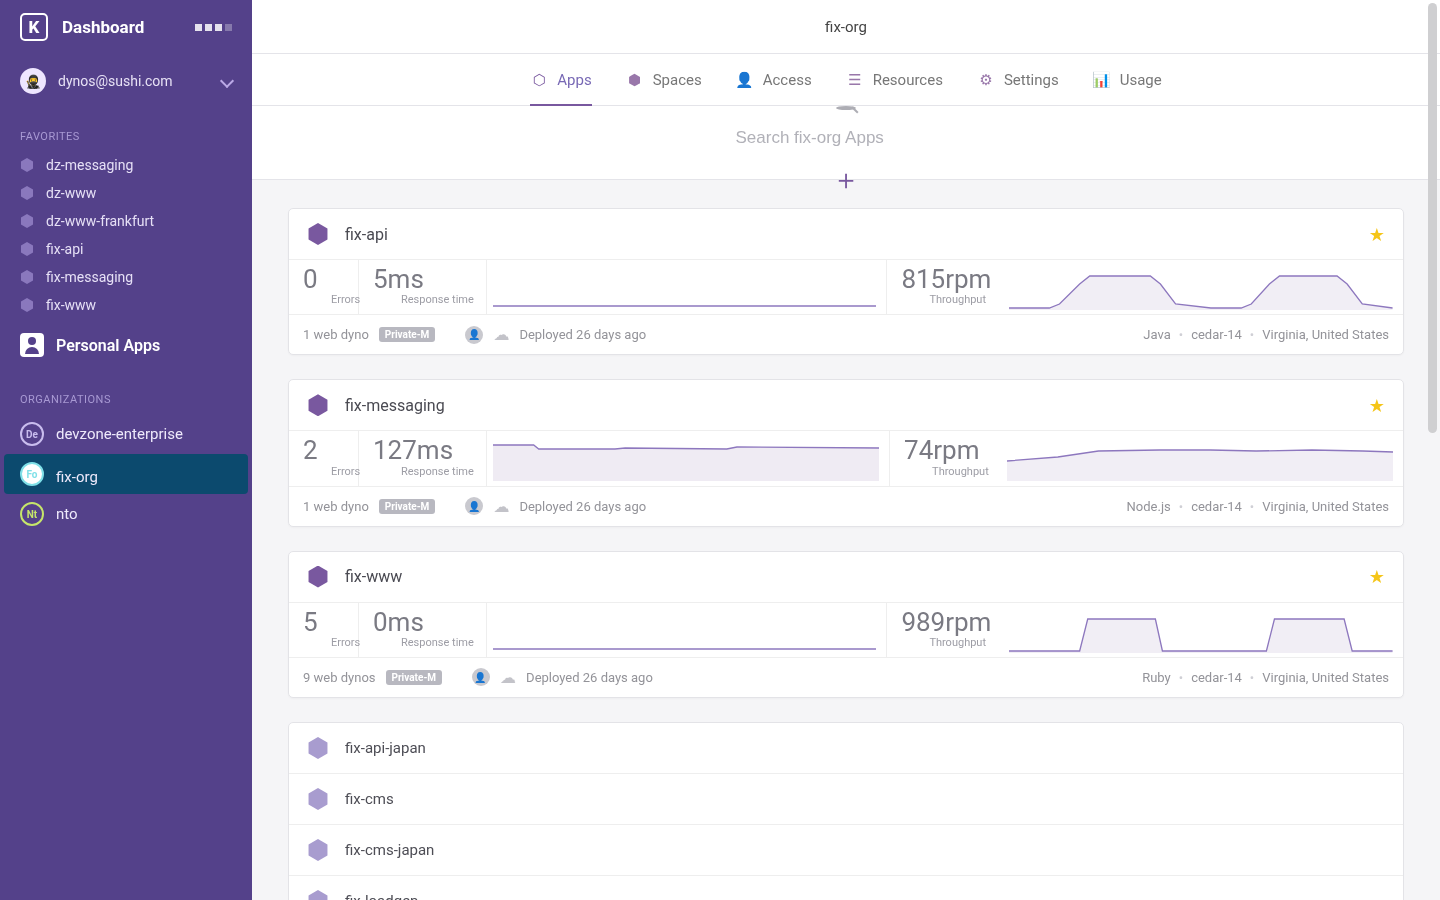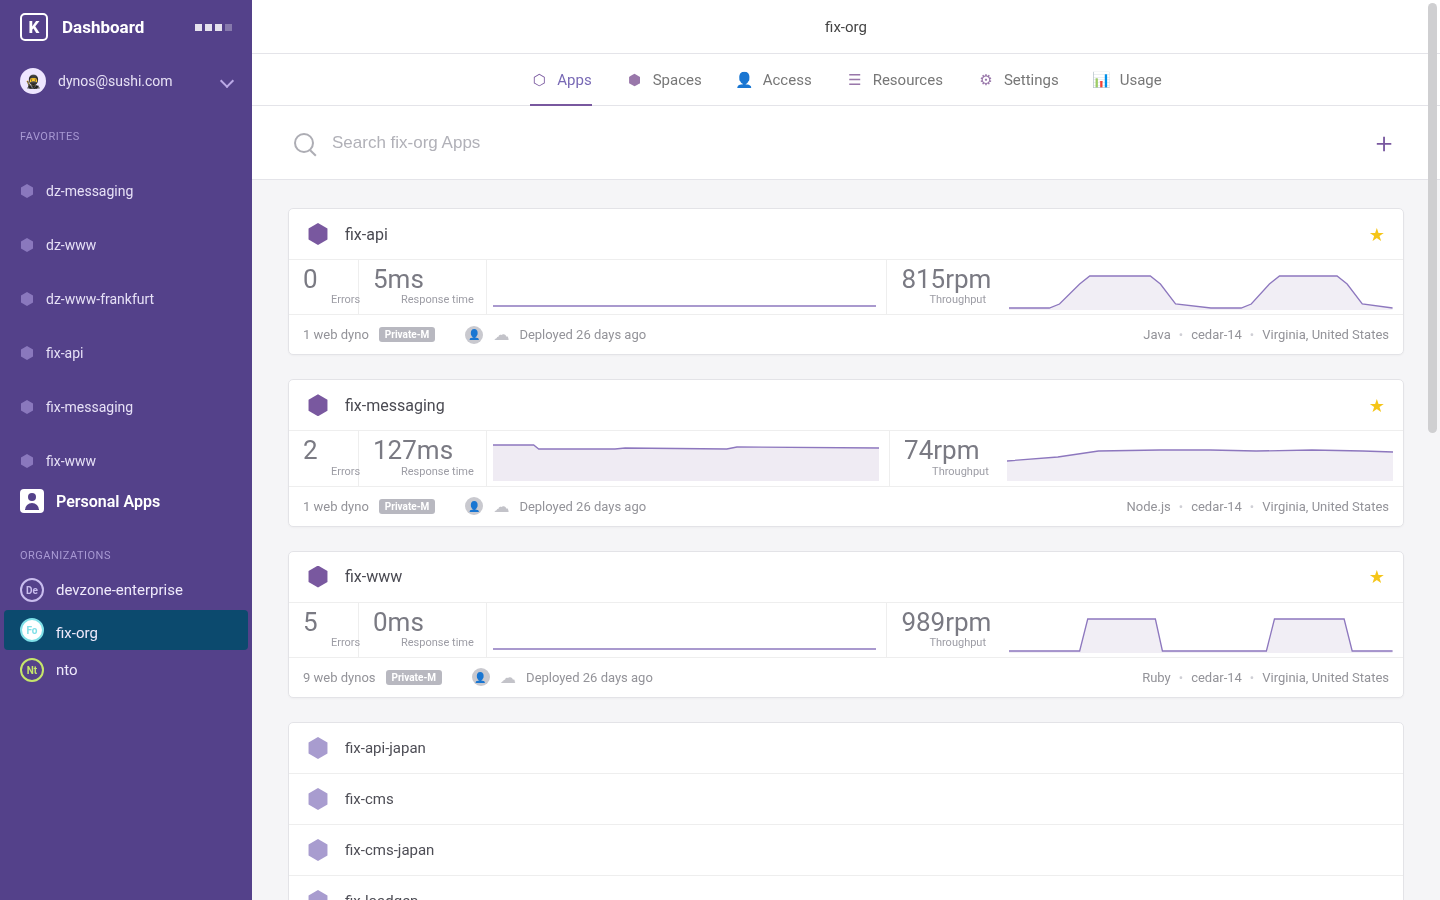--- a/index.html
+++ b/index.html
@@ -13,40 +13,40 @@
   .sb-title{font-size:17px;font-weight:700;}
   .sb-grid{display:flex;gap:3px;opacity:0.85;}
   .sb-grid span{width:7px;height:7px;background:#fff;}
   .sb-grid span:last-child{opacity:0.35;}
   .sb-account{display:flex;align-items:center;gap:12px;padding:14px 20px;cursor:pointer;}
   .ninja{width:26px;height:26px;border-radius:50%;background:#eee6ff;display:flex;align-items:center;justify-content:center;font-size:13px;}
   .sb-account-name{flex:1;font-size:14px;color:#e7e1f5;}
   .chev{width:10px;height:10px;border-right:2px solid #bba9e7;border-bottom:2px solid #bba9e7;transform:rotate(45deg);}
   .sb-label{padding:22px 16px 8px 20px;font-size:11px;letter-spacing:0.5px;color:#a899d3;}
   .sb-item{display:flex;align-items:center;gap:12px;padding:7px 20px;font-size:14px;color:#e6e0f6;cursor:pointer;}
-  .sb-item.small{padding:6px 20px;margin-top:26px;}
+  .sb-item.small{padding:6px 20px;}
   .sb-item .hex{width:14px;height:14px;}
   .sb-personal{display:flex;align-items:center;gap:12px;padding:14px 20px;font-size:16px;font-weight:600;cursor:pointer;}
   .person-ic{width:24px;height:24px;background:#fff;border-radius:4px;position:relative;}
   .person-ic:before{content:"";position:absolute;top:4px;left:50%;transform:translateX(-50%);width:8px;height:8px;background:#54418a;border-radius:50%;}
   .person-ic:after{content:"";position:absolute;bottom:3px;left:50%;transform:translateX(-50%);width:14px;height:7px;background:#54418a;border-radius:7px 7px 0 0;}
   .org-item{display:flex;align-items:center;gap:12px;padding:8px 16px;margin:0 4px;border-radius:4px;font-size:15px;color:#eee9fb;cursor:pointer;}
   .org-item.active{background:#0c4a6e;align-items:flex-end;}
   .org-av{width:24px;height:24px;border-radius:50%;border:2px solid #c9bdee;display:flex;align-items:center;justify-content:center;font-size:10px;font-weight:700;}
   .hex{display:inline-block;width:18px;height:18px;background:currentColor;clip-path:polygon(50% 0,93% 25%,93% 75%,50% 100%,7% 75%,7% 25%);}
   
   .main{flex:1;display:flex;flex-direction:column;background:#f5f5f7;min-width:0;}
   .titlebar{height:54px;background:#fff;border-bottom:1px solid #e4e4e9;display:flex;align-items:center;justify-content:center;font-size:15px;color:#444;}
   .tabs{height:52px;background:#fff;border-bottom:1px solid #e4e4e9;display:flex;align-items:center;justify-content:center;gap:34px;}
   .tab{display:flex;align-items:center;gap:9px;color:#777;font-size:15px;height:100%;cursor:pointer;position:relative;}
   .tab.active{color:#7869b5;}
   .tab.active:after{content:"";position:absolute;left:0;right:0;bottom:-1px;height:2px;background:#79589f;}
   .tab-ic{width:18px;height:18px;display:inline-flex;align-items:center;justify-content:center;color:#97a;font-size:15px;}
   .tab.active .tab-ic{color:#79589f;}
-  .searchbar{height:74px;background:#fff;border-bottom:1px solid #e4e4e9;display:flex;align-items:center;padding:0 42px;gap:18px;}
+  .searchbar{height:74px;background:#fff;border-bottom:1px solid #e4e4e9;display:flex;align-items:center;padding:0 32px;gap:18px;flex-direction:column;}
   .mag{width:20px;height:20px;border:2px solid #adadb4;border-radius:50%;position:relative;}
   .mag:after{content:"";position:absolute;width:8px;height:2px;background:#adadb4;bottom:-3px;right:-5px;transform:rotate(45deg);}
   .search-input{flex:1;border:none;outline:none;font-size:17px;color:#555;}
   .search-input::placeholder{color:#b1b1b8;}
   .plus{font-size:28px;color:#79589f;font-weight:300;cursor:pointer;line-height:1;}
   .content{flex:1;overflow-y:auto;padding:28px 36px 40px 36px;}
   
   .card{background:#fff;border:1px solid #e3e3e7;border-radius:5px;margin-bottom:24px;box-shadow:0 1px 2px rgba(0,0,0,0.03);}
   .card-head{display:flex;align-items:center;padding:14px 18px;gap:16px;}
   .card-head .hex{color:#79589f;width:22px;height:22px;}

